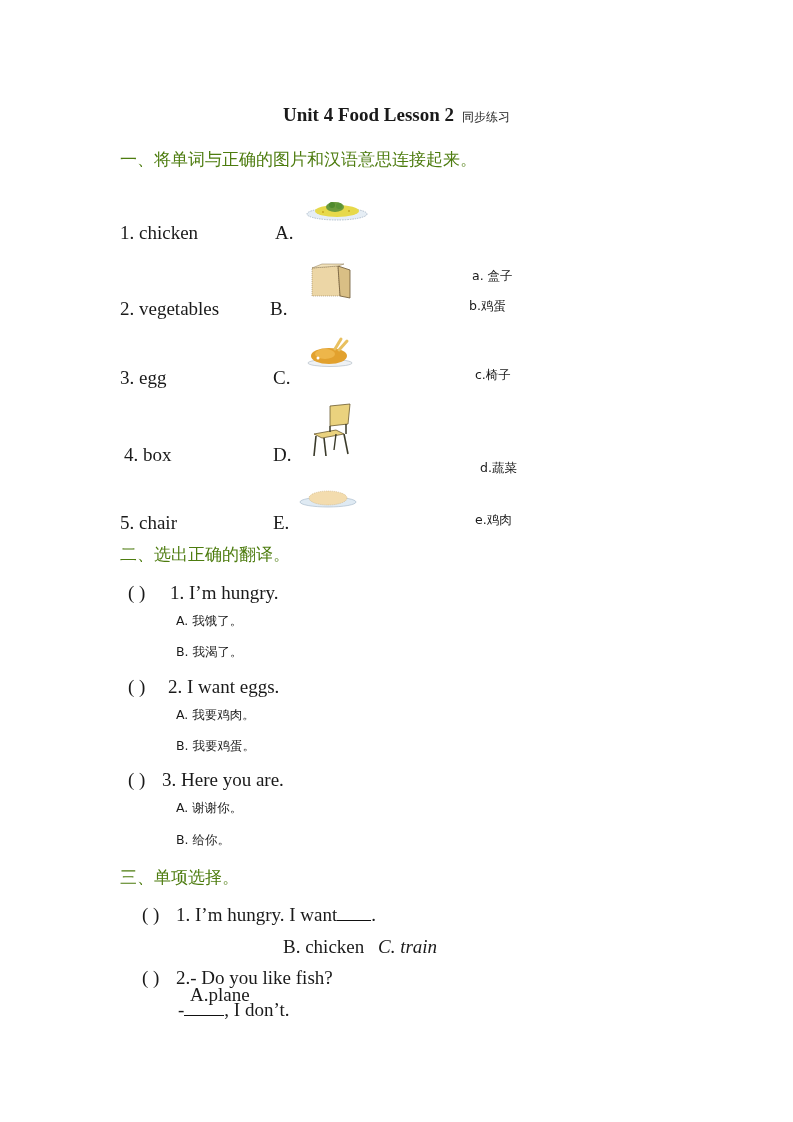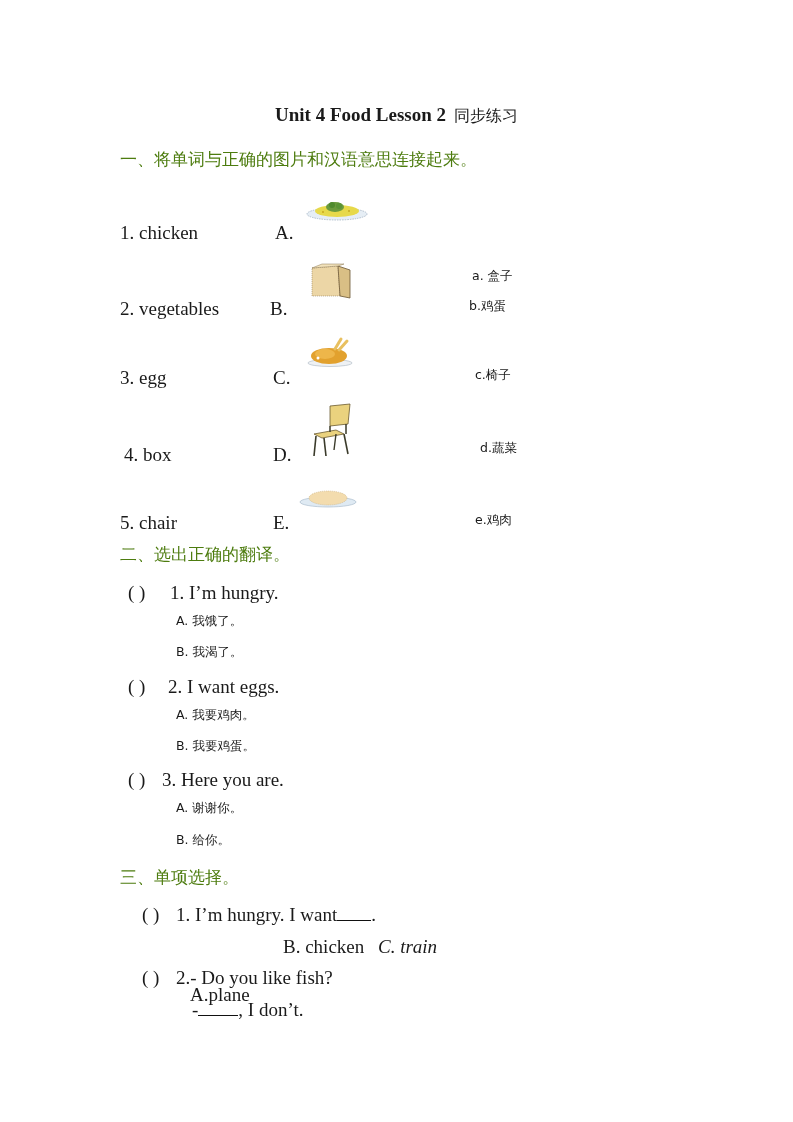--- a/index.html
+++ b/index.html
@@ -6,21 +6,21 @@
   body {
     width: 793px; height: 1122px; position: relative; overflow: hidden;
     font-family: "Liberation Serif", "DejaVu Serif", serif;
     color: #1a1a1a;
   }
   .abs { position: absolute; white-space: nowrap; }
   .title {
     left: 0; width: 793px; top: 104px; text-align: center;
     font-size: 19px; font-weight: bold;
   }
-  .title .cn { font-family: "DejaVu Sans", sans-serif; font-weight: normal; font-size: 16px; margin-left: 8px; }
+  .title .cn { font-family: "DejaVu Sans", sans-serif; font-weight: normal; font-size: 12px; margin-left: 8px; }
   .section-heading { font-family: "DejaVu Sans", sans-serif; font-size: 17px; color: #4d7c0f; }
   .txt { font-size: 19px; }
   .cn-txt { font-family: "DejaVu Sans", sans-serif; font-size: 12.5px; }
   .blank { display: inline-block; border-bottom: 1px solid #111; vertical-align: baseline; height: 12px; }
   .pic { position: absolute; }
 </style>
 </head>
 <body>
 
 <div class="abs title">
@@ -76,21 +76,21 @@
     <polygon points="20,4 40,2 38,22 20,24" fill="#ead27e" stroke="#6b5a30" stroke-width="0.8"></polygon>
     <polygon points="4,32 26,28 34,32 12,36" fill="#ead27e" stroke="#6b5a30" stroke-width="0.8"></polygon>
     <line x1="20" y1="24" x2="20" y2="30" stroke="#3a3a2a" stroke-width="1.5"></line>
     <line x1="36" y1="22" x2="36" y2="32" stroke="#3a3a2a" stroke-width="1.5"></line>
     <line x1="6" y1="34" x2="4" y2="54" stroke="#3a3a2a" stroke-width="1.6"></line>
     <line x1="14" y1="36" x2="16" y2="54" stroke="#3a3a2a" stroke-width="1.6"></line>
     <line x1="26" y1="32" x2="24" y2="48" stroke="#3a3a2a" stroke-width="1.4"></line>
     <line x1="34" y1="32" x2="38" y2="52" stroke="#3a3a2a" stroke-width="1.6"></line>
   </svg>
 </div>
-<div class="abs cn-txt" style="left:480px; top:440px;">d.蔬菜</div>
+<div class="abs cn-txt" style="left:480px; top:460px;">d.蔬菜</div>
 
 <div class="abs txt" style="left:120px; top:512px;">5. chair</div>
 <div class="abs txt" style="left:273px; top:512px;">E.</div>
 <div class="pic" style="left:298px; top:486px; width:60px; height:24px;">
   <svg width="60" height="24" viewBox="0 0 60 24">
     <ellipse cx="30" cy="16" rx="28" ry="5" fill="#dfeaf3" stroke="#9fb4c6" stroke-width="0.6"></ellipse>
     <ellipse cx="30" cy="12" rx="19" ry="7" fill="#f3dcae" stroke="#c7ad7a" stroke-width="0.6" stroke-dasharray="1 1"></ellipse>
   </svg>
 </div>
 <div class="abs cn-txt" style="left:475px; top:512px;">e.鸡肉</div>
@@ -117,15 +117,15 @@
 <div class="abs txt" style="left:142px; top:904px;">(    )</div>
 <div class="abs txt" style="left:176px; top:904px;">
   <span>1. I’m hungry. I want</span><span class="blank" style="width:34px;"></span><span>.</span>
 </div>
 <div class="abs txt" style="left:190px; top:984px;text-align:right;">A.plane</div>
 <div class="abs txt" style="left:283px; top:936px;">B. chicken</div>
 <div class="abs txt" style="left:378px; top:936px;font-style:italic;">C. train</div>
 
 <div class="abs txt" style="left:142px; top:967px;">(    )</div>
 <div class="abs txt" style="left:176px; top:967px;">2.- Do you like fish?</div>
-<div class="abs txt" style="left:192px; top:999px;">
+<div class="abs txt" style="left:178px; top:999px;">
   <span>-</span><span class="blank" style="width:40px;"></span><span>, I don’t.</span>
 </div>
 
 </body></html>

